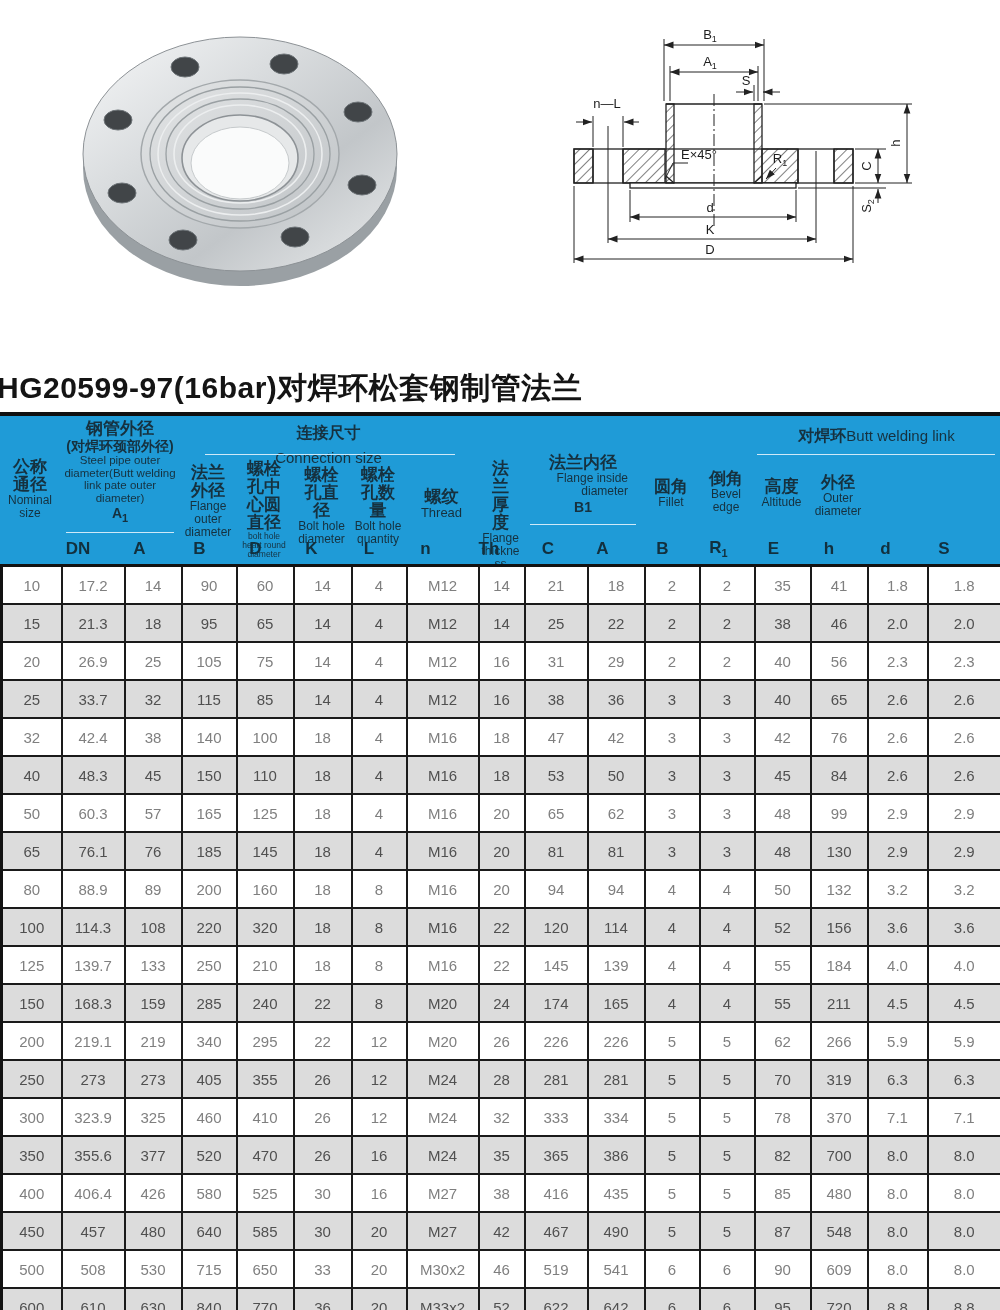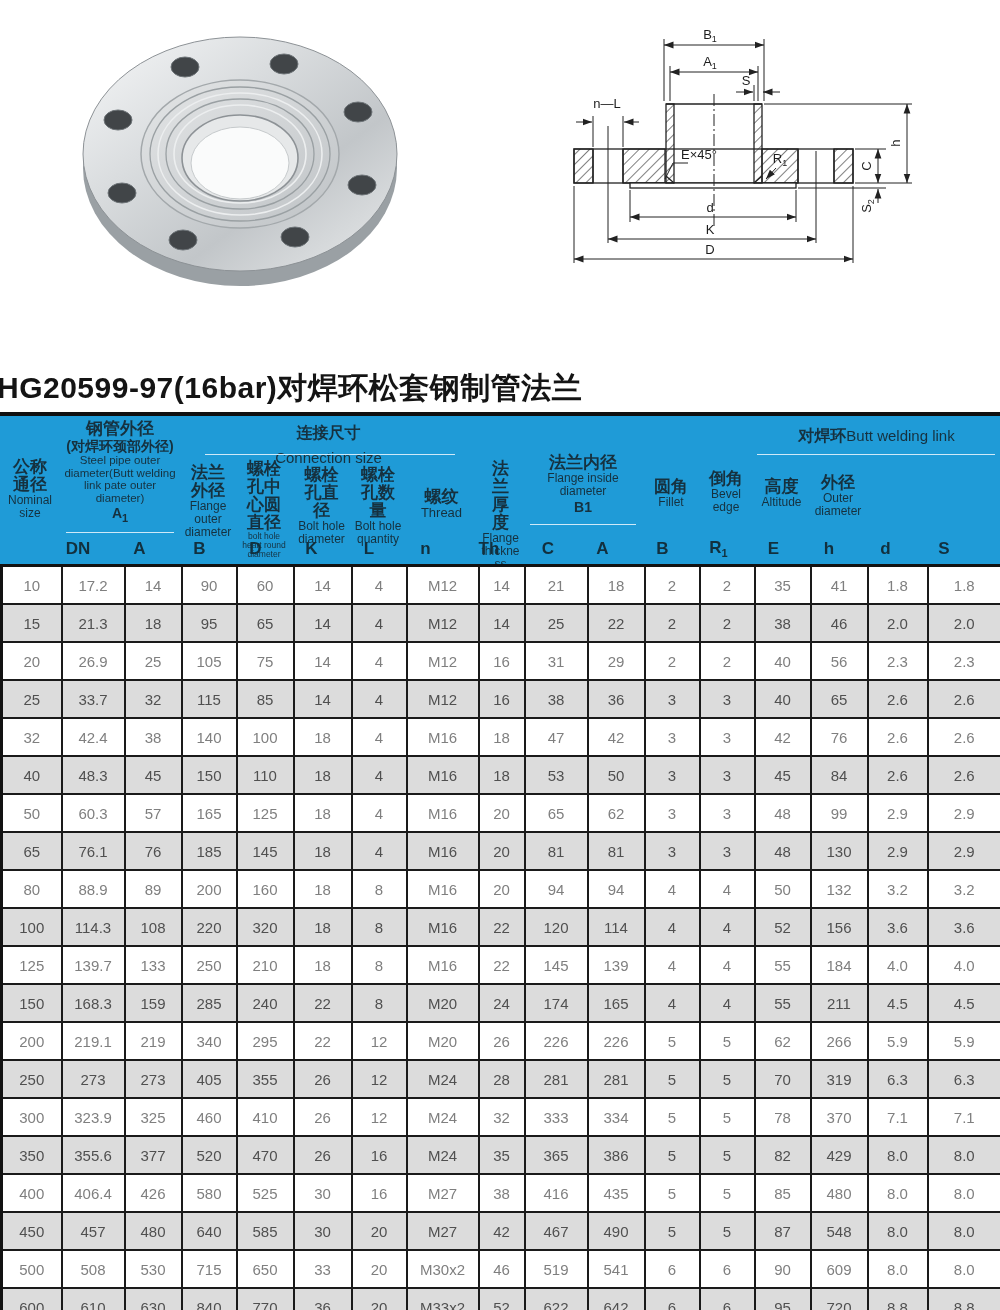--- a/index.html
+++ b/index.html
@@ -190,21 +190,21 @@
       <span class="en" style="font-size:13px;">Thread</span>
     </div>
 
     <div class="hcell" style="left:478px;width:45px;top:44px;">
       <span class="zh" style="width:32px;">法兰厚度</span>
       <span class="en" style="width:44px;overflow-wrap:anywhere;">Flange thickness</span>
     </div>
 
     <div class="hcell" style="left:524px;width:118px;top:38px;">
       <span class="zh">法兰内径</span>
-      <span class="en" style="width:90px;">Flange inside diameter</span>
+      <span class="en" style="width:90px;text-align:right;">Flange inside diameter</span>
       <span class="code">B1</span>
     </div>
     <div class="uline" style="left:530px;width:106px;top:108px;"></div>
 
     <div class="hcell" style="left:644px;width:54px;top:62px;">
       <span class="zh">圆角</span>
       <span class="en">Fillet</span>
     </div>
     <div class="hcell" style="left:699px;width:54px;top:54px;">
       <span class="zh">倒角</span>
@@ -561,21 +561,21 @@
           <td>470</td>
           <td>26</td>
           <td>16</td>
           <td>M24</td>
           <td>35</td>
           <td>365</td>
           <td>386</td>
           <td>5</td>
           <td>5</td>
           <td>82</td>
-          <td>429</td>
+          <td>700</td>
           <td>8.0</td>
           <td>8.0</td>
         </tr>
         <tr>
           <td>400</td>
           <td>406.4</td>
           <td>426</td>
           <td>580</td>
           <td>525</td>
           <td>30</td>

